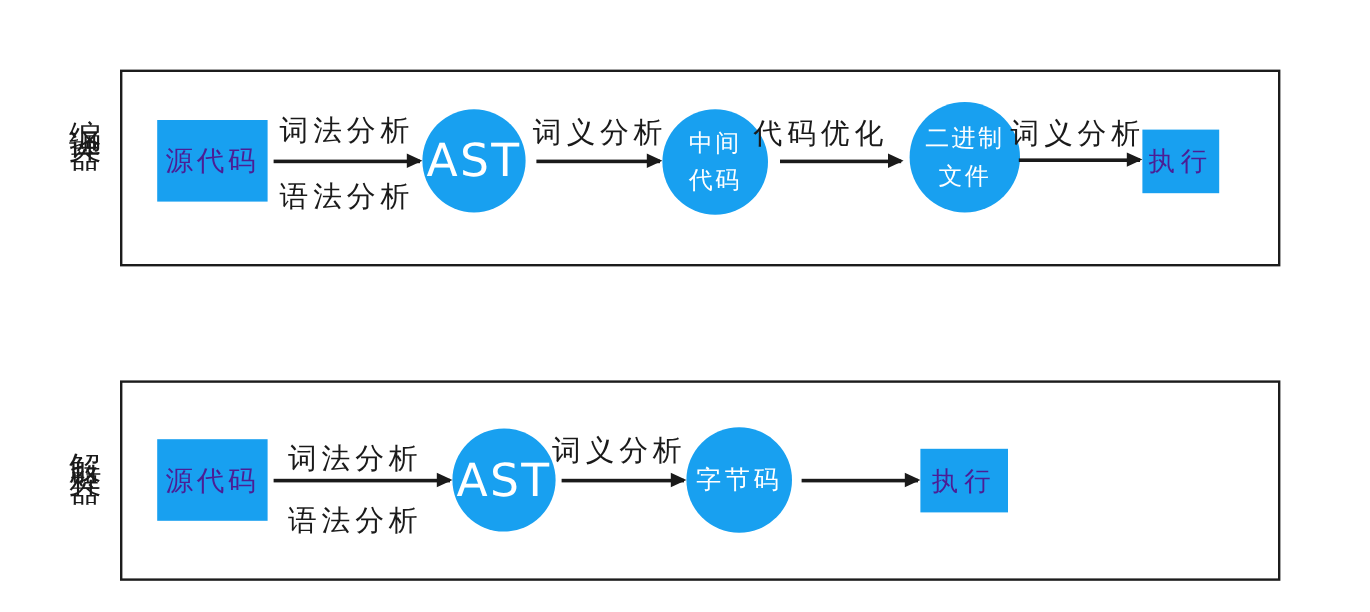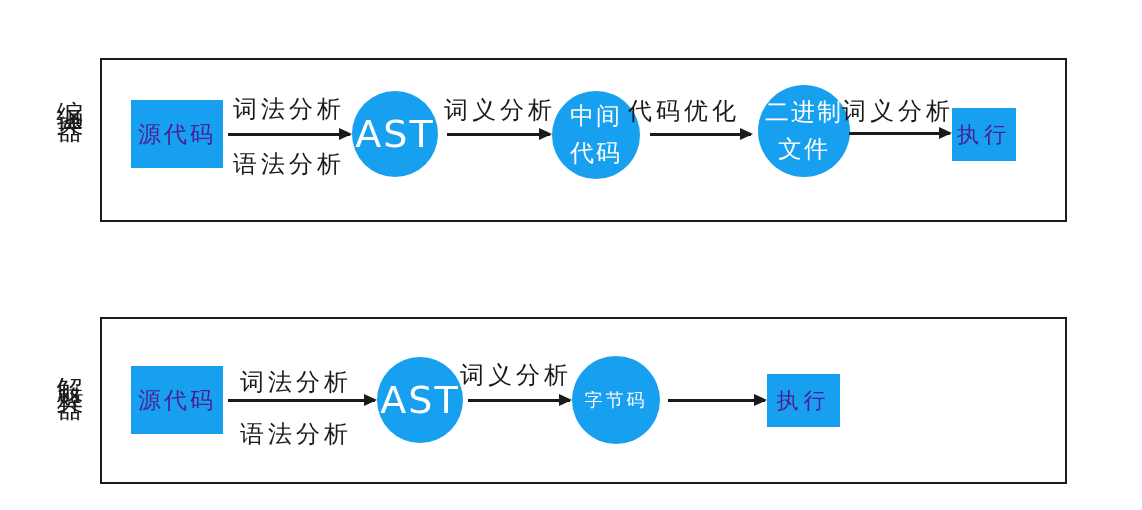--- a/index.html
+++ b/index.html
@@ -43,22 +43,22 @@
     position: absolute;
     background: #18A0F0;
     color: #ffffff;
     border-radius: 50%;
     display: flex; flex-direction: column;
     align-items: center; justify-content: center;
     letter-spacing: 2px;
     text-align: center;
   }
   .circle-ast { font-size: 38px; letter-spacing: 2px; }
-  .circle-two-line { font-size: 24px; line-height: 1.55; }
-  .circle-one-line { font-size: 18px; letter-spacing: 3px; }
+  .circle-two-line { font-size: 20px; line-height: 1.55; }
+  .circle-one-line { font-size: 21px; letter-spacing: 3px; }
 
   .arrow {
     position: absolute;
     height: 2.5px;
     background: #1a1a1a;
   }
   .arrowhead {
     position: absolute;
     right: -2px; top: 50%;
     transform: translateY(-50%);

